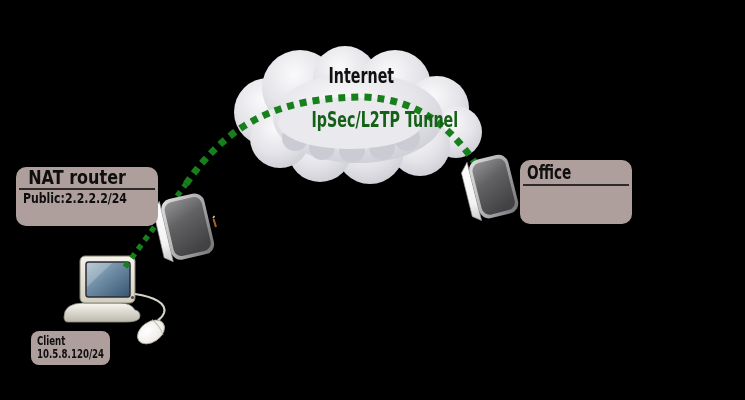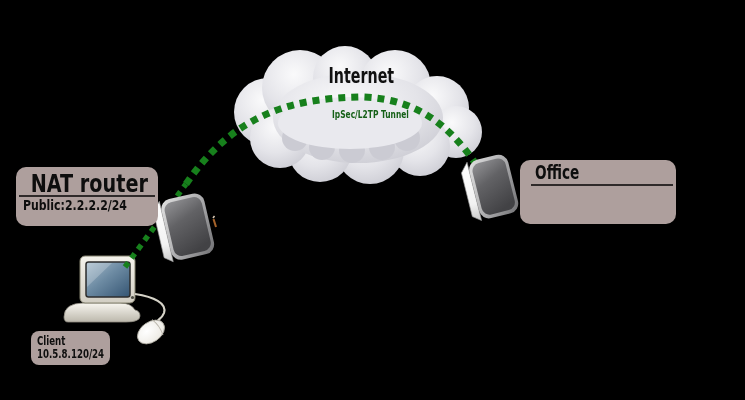--- a/index.html
+++ b/index.html
@@ -11,41 +11,41 @@
     overflow: hidden;
     font-family: "DejaVu Sans", "Liberation Sans", sans-serif;
     font-weight: bold;
     color: var(--text, #0e0e0e);
   }
   .stage svg { position: absolute; left: 0; top: 0; }
 
   
   .float-label { position: absolute; text-align: right; white-space: nowrap; }
   .internet-label { left: 270px; top: 64px; width: 140px; font-size: 21px; color: #101010; }
-  .tunnel-label   { left: 277px; top: 108px; width: 150px; font-size: 11px; color: var(--tunnel-label-green, #156017); }
+  .tunnel-label   { left: 277px; top: 108px; width: 150px; font-size: 21px; color: var(--tunnel-label-green, #156017); }
 
   
   .sx68 { display: inline-block; transform: scaleX(0.68); transform-origin: 50% 50%; }
   .sx72l { display: inline-block; transform: scaleX(0.72); transform-origin: 0 50%; white-space: nowrap; }
   .sx78l { display: inline-block; transform: scaleX(0.78); transform-origin: 0 50%; white-space: nowrap; }
   .sx80c { display: inline-block; transform: scaleX(0.80); transform-origin: 50% 50%; white-space: nowrap; }
 
   
   .label-box {
     position: absolute;
     background: var(--label-box, #ae9f9d);
     border-radius: 10px;
     box-sizing: border-box;
   }
-  .label-box .box-title { text-align: left; font-size: 24px; line-height: 19px; padding-top: 8px; white-space: nowrap; }
+  .label-box .box-title { text-align: left; font-size: 20px; line-height: 19px; padding-top: 1px; white-space: nowrap; }
   .label-box .box-divider { border: 0; border-top: 2.5px solid var(--divider, #2f2a2a); margin: 1px 3px 2px 3px; }
   .label-box .box-line { font-size: 14px; line-height: 13.5px; padding-left: 7px; white-space: nowrap; }
 
   .nat-box    { left: 16px;  top: 167px; width: 142px; height: 59px; }
-  .office-box { left: 520px; top: 160px; width: 156px; height: 64px; padding-left: 8px; }
+  .office-box { left: 520px; top: 160px; width: 112px; height: 64px; }
   .office-box .box-title { text-align: left; font-size: 19px; line-height: 21px; padding: 2px 0 0 7px; }
   .office-box .box-line { font-size: 13.5px; line-height: 14px; padding-top: 1px; }
   .client-box { left: 31px; top: 331px; width: 79px; height: 34px; border-radius: 8px; padding: 4px 0 0 6px; }
   .client-box .box-line { font-size: 12px; line-height: 13px; padding-left: 0; }
 
   
   .dash-main { stroke: var(--tunnel-green, #17801c); stroke-width: 7; stroke-dasharray: 7 6; fill: none; stroke-linecap: butt; }
   .dash-small { stroke: var(--tunnel-green, #17801c); stroke-width: 5.5; stroke-dasharray: 5.5 5.5; fill: none; stroke-linecap: butt; }
 </style>
 </head>

